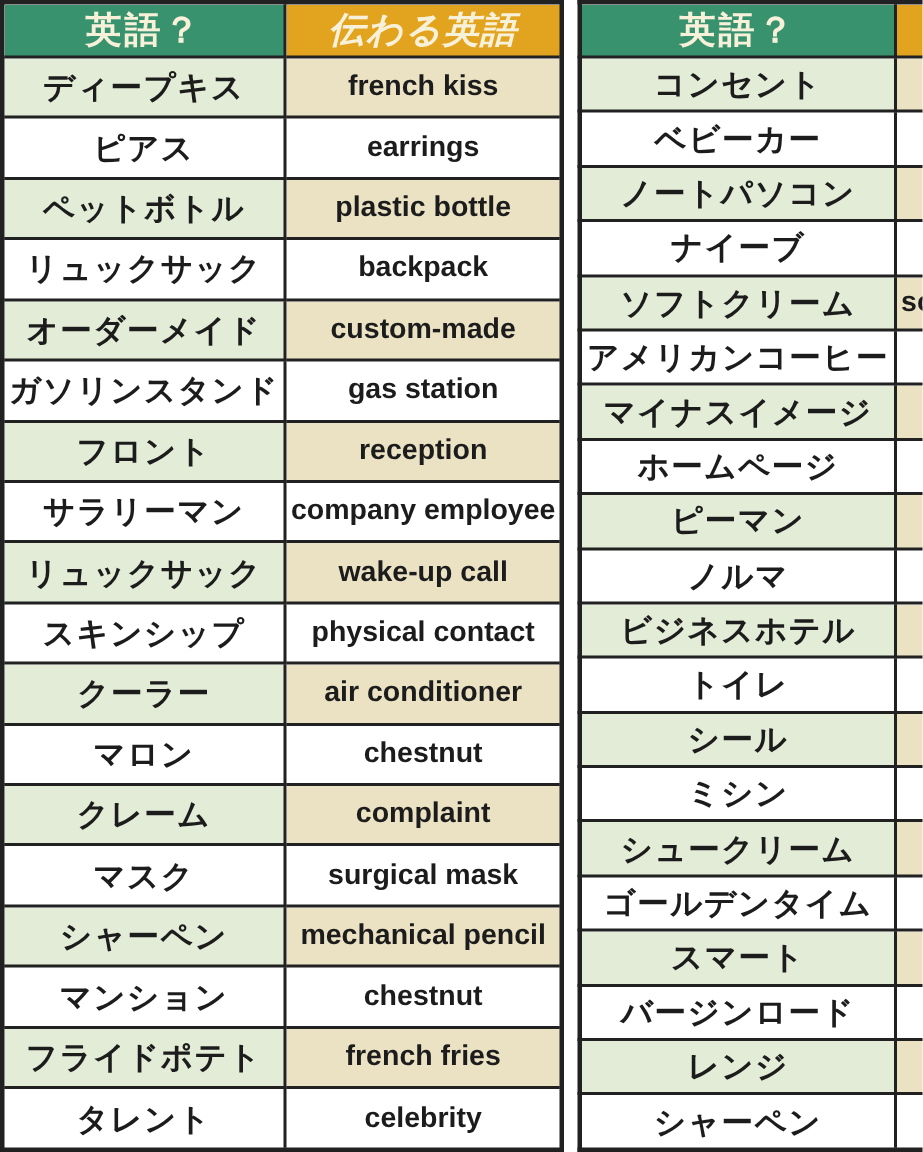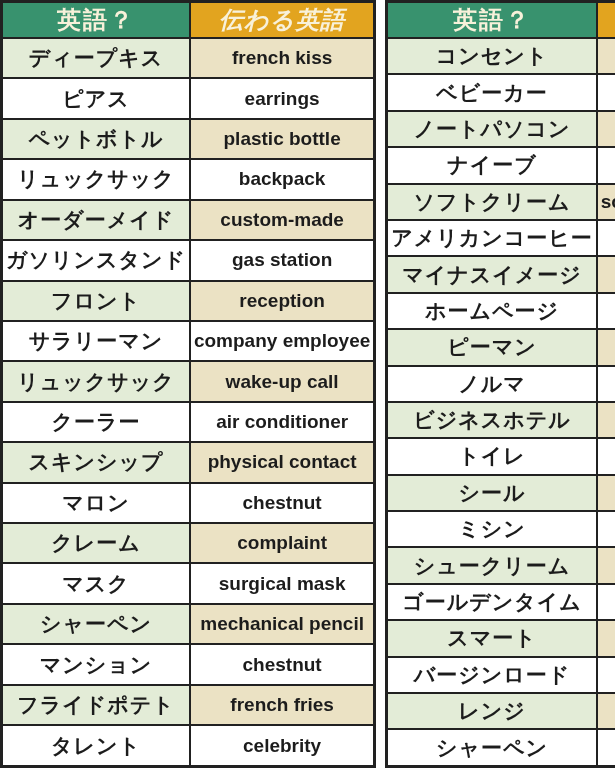--- a/index.html
+++ b/index.html
@@ -136,27 +136,27 @@
     <td class="jp"><span class="fit">サラリーマン</span></td>
     <td class="en"><span class="fit">company employee</span></td>
   </tr>
 
   <tr>
     <td class="jp"><span class="fit">リュックサック</span></td>
     <td class="en"><span class="fit">wake-up call</span></td>
   </tr>
 
   <tr>
+    <td class="jp"><span class="fit">スキンシップ</span></td>
+    <td class="en"><span class="fit">physical contact</span></td>
+  </tr>
+
+  <tr>
     <td class="jp"><span class="fit">クーラー</span></td>
     <td class="en"><span class="fit">air conditioner</span></td>
-  </tr>
-
-  <tr>
-    <td class="jp"><span class="fit">スキンシップ</span></td>
-    <td class="en"><span class="fit">physical contact</span></td>
   </tr>
 
 
   <tr>
     <td class="jp"><span class="fit">マロン</span></td>
     <td class="en"><span class="fit">chestnut</span></td>
   </tr>
 
   <tr>
     <td class="jp"><span class="fit">クレーム</span></td>

